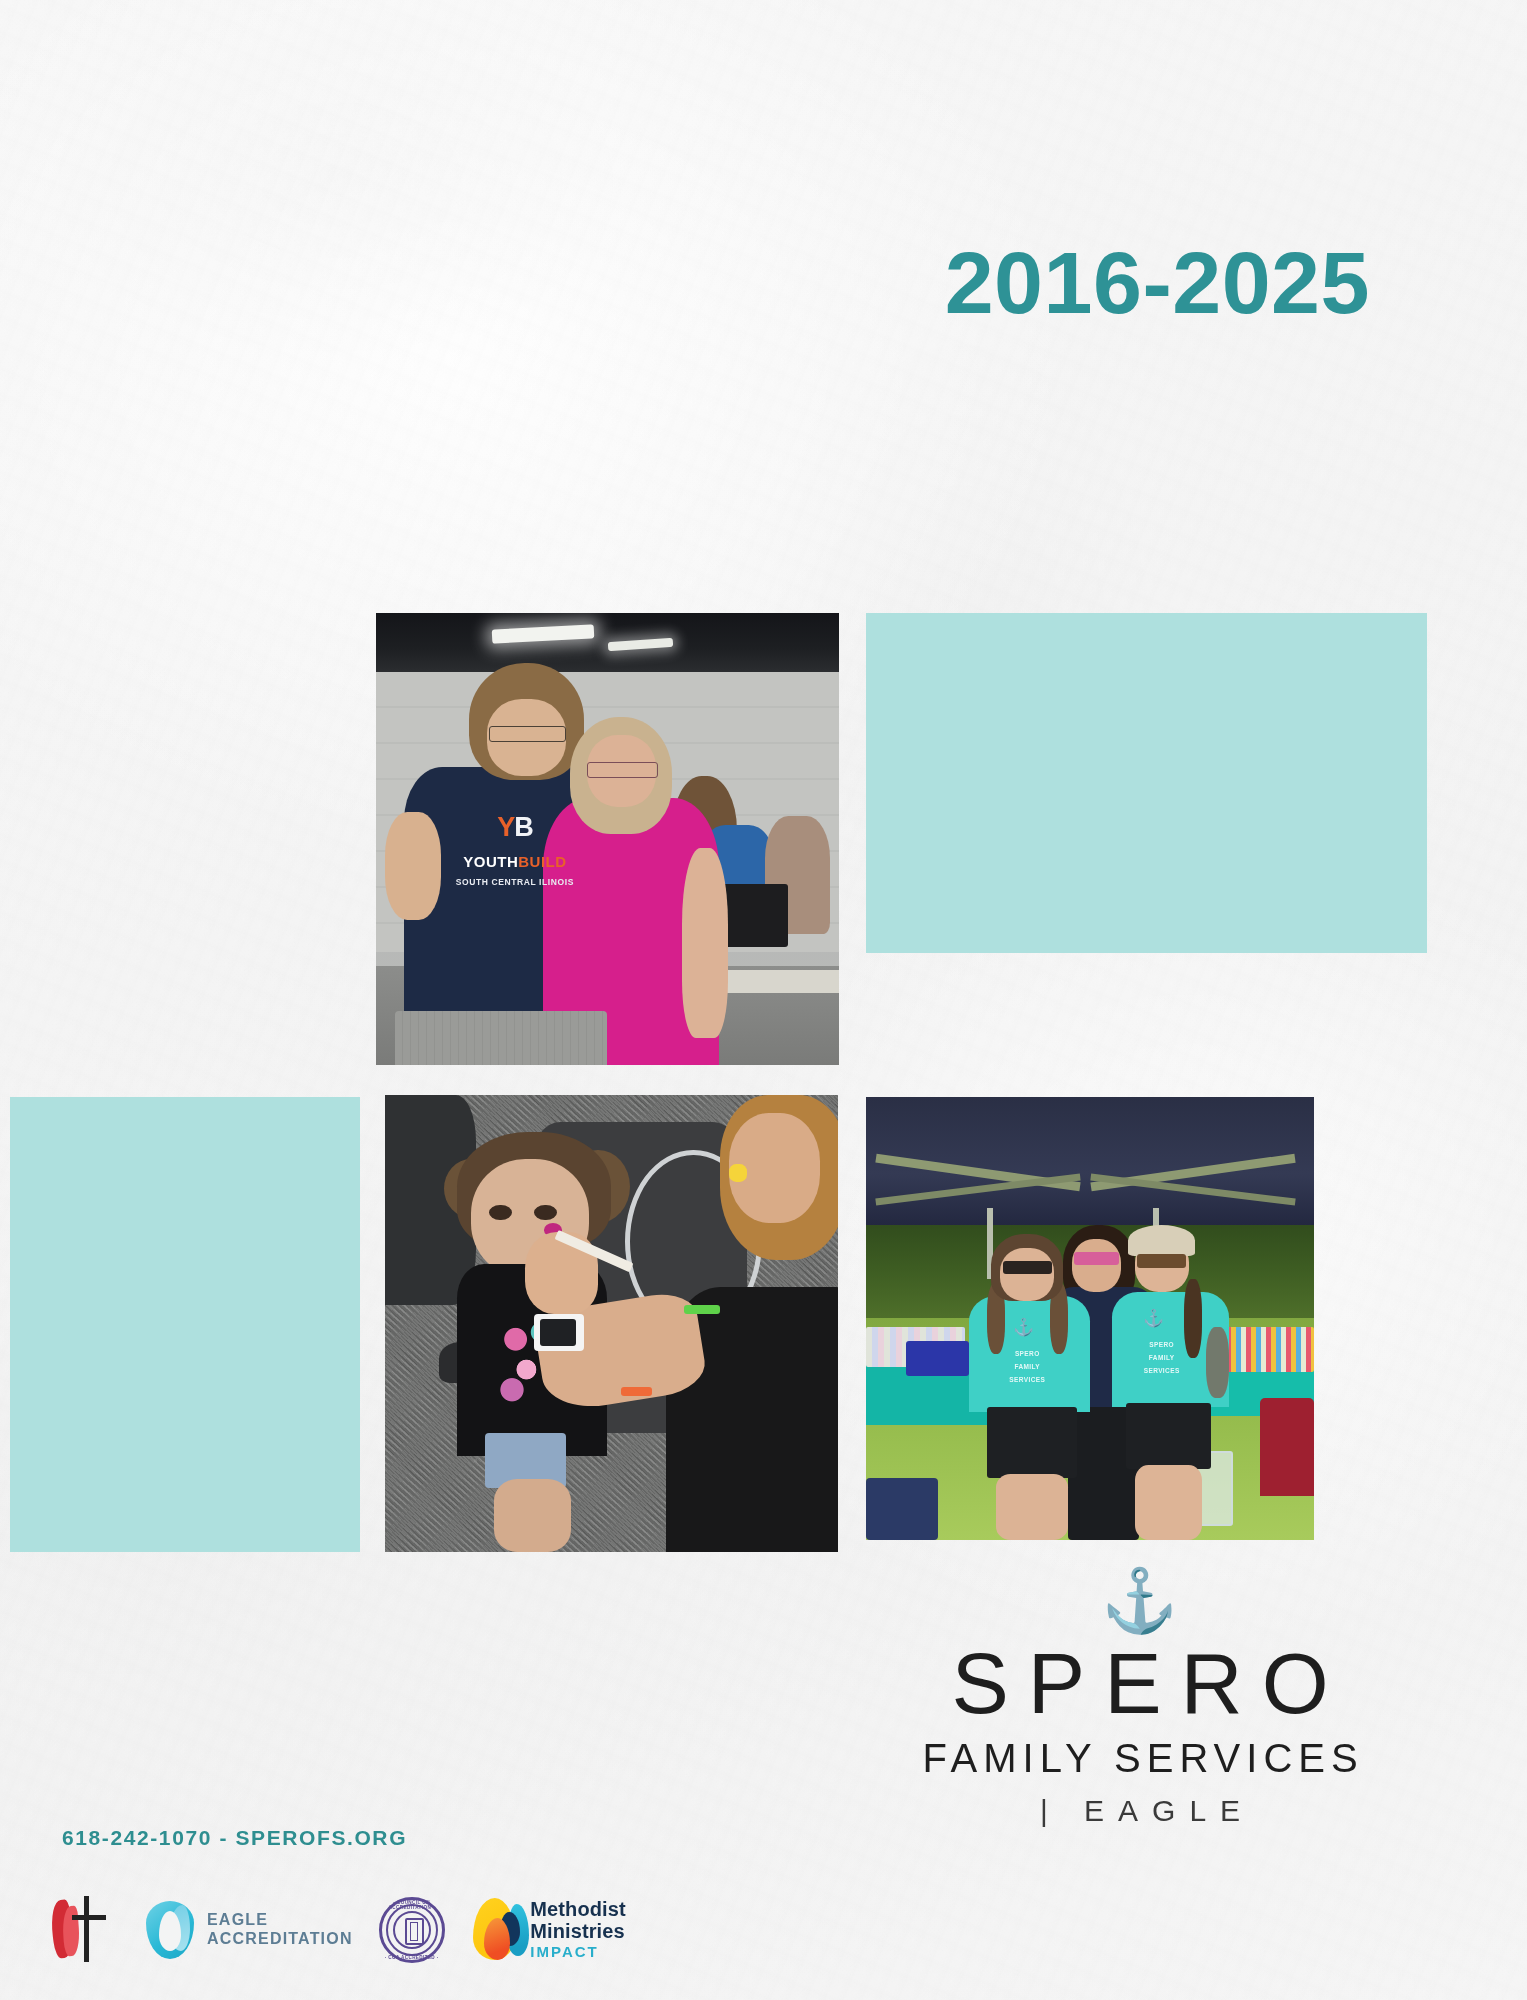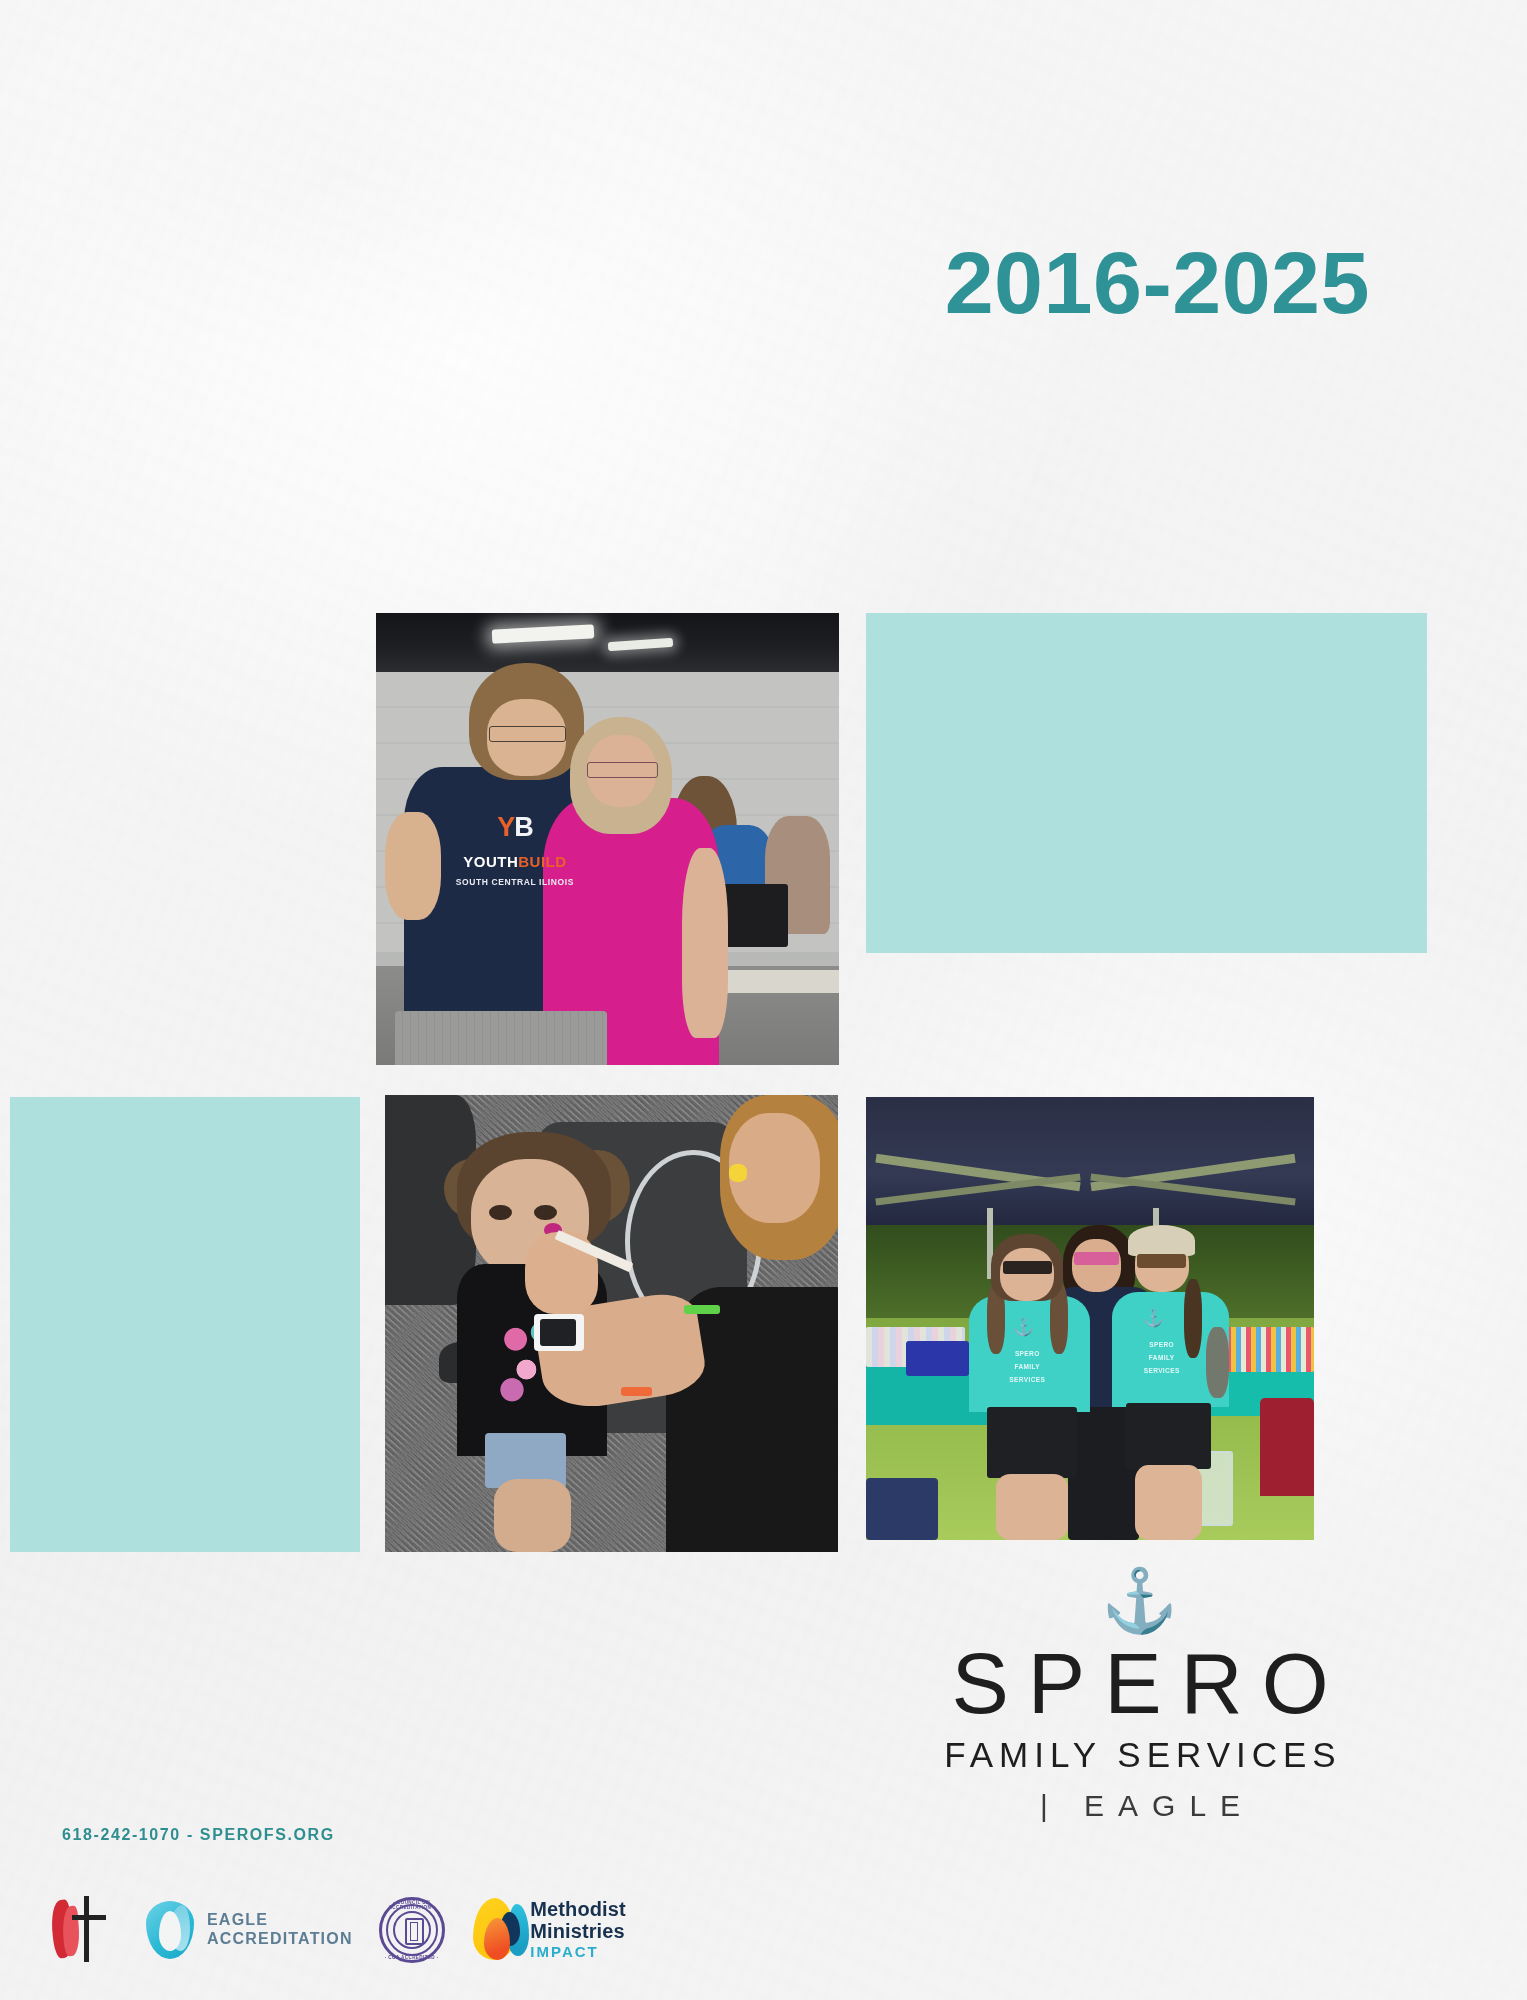--- a/index.html
+++ b/index.html
@@ -291,21 +291,21 @@
   }
   .spero-word {
     font-size: 86px;
     font-weight: 400;
     letter-spacing: 19px;
     margin-left: 19px;
     line-height: 1.05;
     font-family: "Liberation Sans", sans-serif;
   }
   .spero-sub {
-    font-size: 35px;
+    font-size: 40px;
     font-weight: 400;
     letter-spacing: 6px;
     margin-left: 6px;
     margin-top: 8px;
     line-height: 1.1;
   }
   .spero-tag {
     font-size: 30px;
     font-weight: 300;
     letter-spacing: 14px;
@@ -313,21 +313,21 @@
     margin-top: 14px;
     color: #3a3a3a;
   }
 
   
   .contact {
     position: absolute;
     left: 62px;
     top: 1826px;
     color: #2e8e90;
-    font-size: 16px;
+    font-size: 21px;
     font-weight: 700;
     letter-spacing: 1.6px;
     z-index: 4;
   }
   .logo-row {
     position: absolute;
     left: 50px;
     top: 1884px;
     width: 640px;
     height: 92px;

